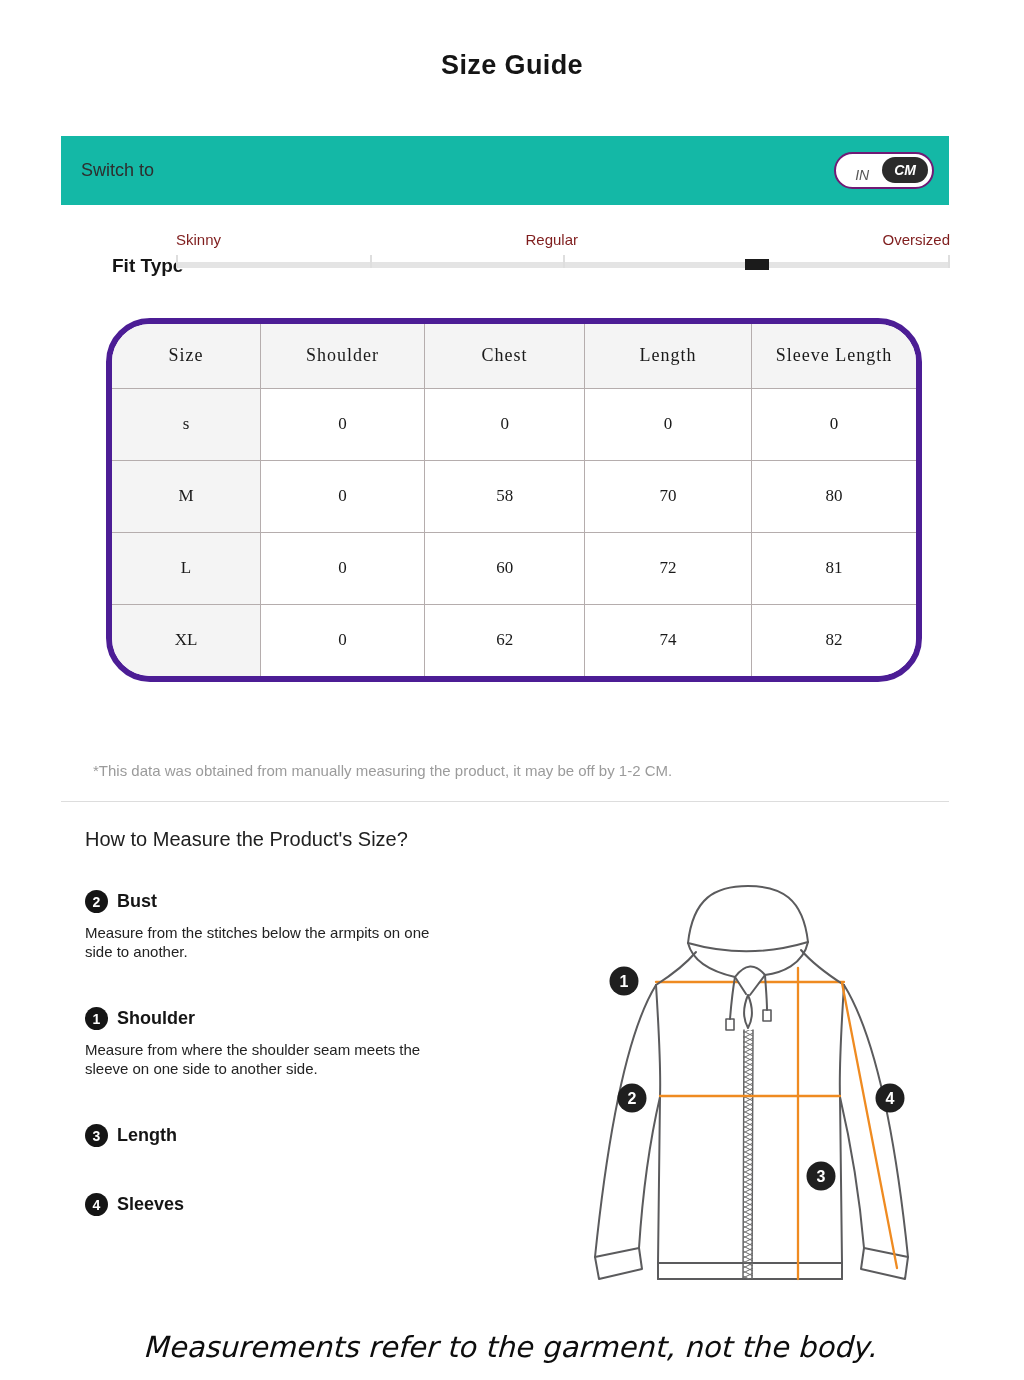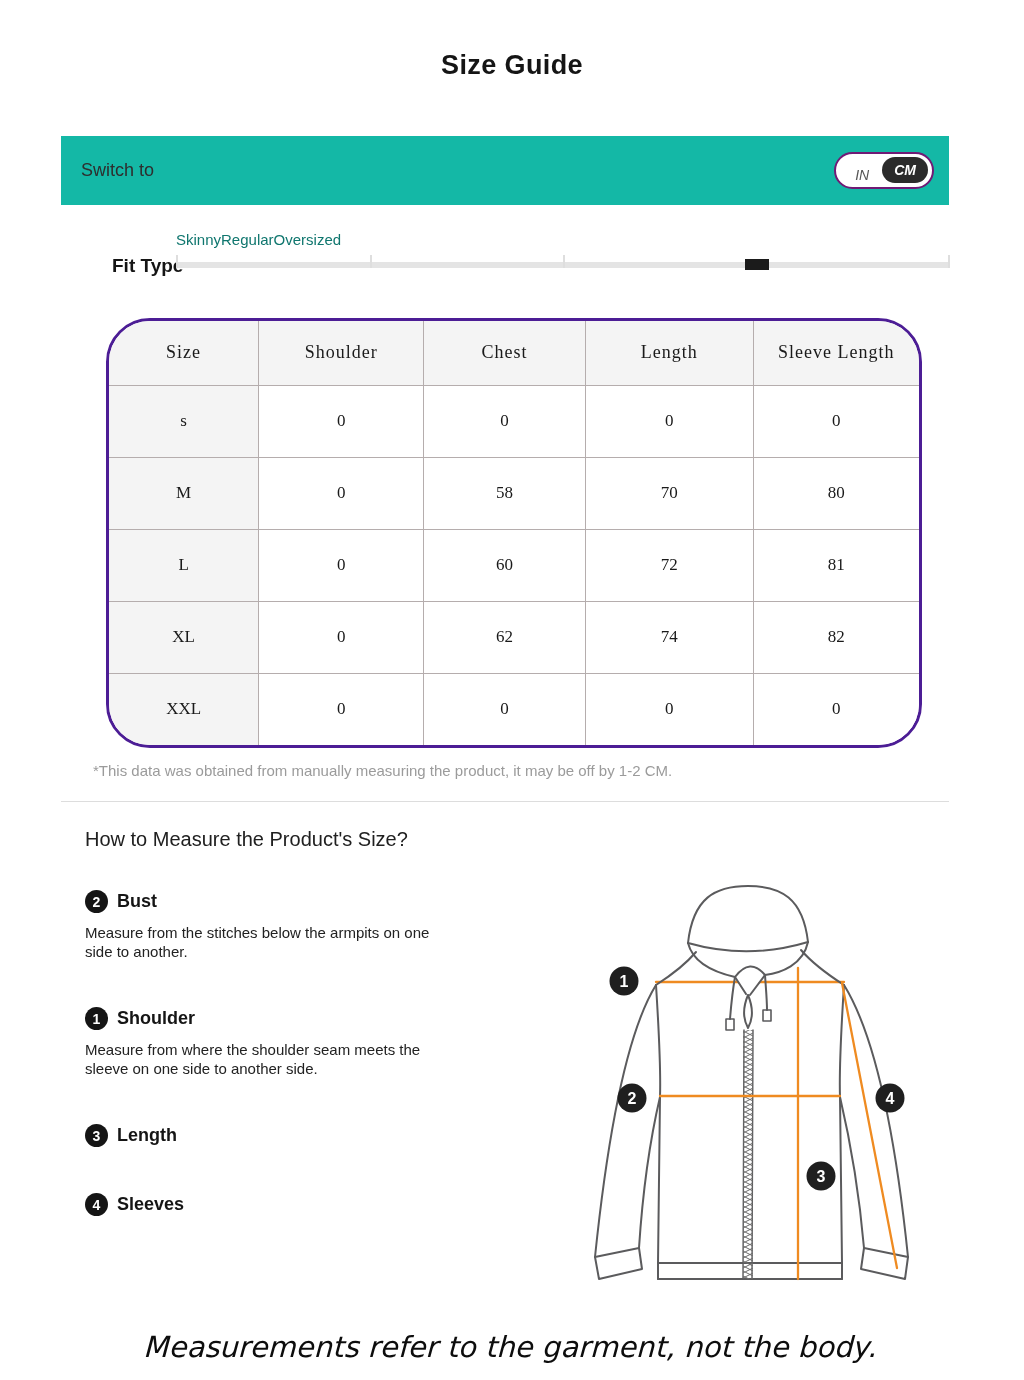--- a/index.html
+++ b/index.html
@@ -32,32 +32,32 @@
     background:#2b2b2b; color:#fff; font-size:14px; font-weight:bold;
     border-radius:15px; padding:6px 12px; line-height:1;
   }
   
   .fit-label {
     position:absolute; left:85px; top:255px; font-size:19px; font-weight:bold;
     color:#151515;
     margin-left:27px;
   }
   .fit-widget { position:absolute; left:176px; top:231px; width:774px; }
-  .fit-options { display:flex; font-size:15px; color:#0f766e; }
+  .fit-options { display:flex; justify-content:space-between; font-size:15px; color:#7f1d1d; }
   .fit-track { position:relative; margin-top:14px; height:6px; background:#e4e4e4; }
   .fit-tick { position:absolute; bottom:0; width:2px; height:13px; background:#dedede; }
   .fit-tick.t0 { left:0; } .fit-tick.t25 { left:25%; } .fit-tick.t50 { left:50%; } .fit-tick.t100 { right:0; }
   .fit-handle {
     position:absolute; top:-3px; left:calc(75% - 12px); width:24px; height:11px;
     background:#1b1b1b; cursor:pointer;
   }
   
   .size-table-wrap {
     position:absolute; left:106px; top:318px; width:816px;
-    border:3px solid #4c1d95; border-radius:44px; overflow:hidden; background:#fff;
+    border:6px solid #4c1d95; border-radius:44px; overflow:hidden; background:#fff;
   }
   table.size-table {
     width:100%; border-collapse:collapse;
     font-family:"Liberation Serif", serif; color:#1a1a1a;
   }
   .size-table th {
     height:64px; font-size:18px; font-weight:normal; letter-spacing:1px;
     background:#f4f4f4; border:1px solid #b5adad; text-align:center;
   }
   .size-table td {
@@ -162,27 +162,20 @@
         <td>72</td>
         <td>81</td>
       </tr>
       <tr>
         <td class="size-col">XL</td>
         <td>0</td>
         <td>62</td>
         <td>74</td>
         <td>82</td>
       </tr>
-      <tr>
-        <td class="size-col">XXL</td>
-        <td>0</td>
-        <td>0</td>
-        <td>0</td>
-        <td>0</td>
-      </tr>
     </tbody>
       </table>
   </div>
 
   <div class="footnote">*This data was obtained from manually measuring the product, it may be off by 1-2 CM.</div>
   <div class="divider"></div>
   <div class="measure-heading">How to Measure the Product's Size?</div>
 
   <div class="sections">
     <div class="how-section">

